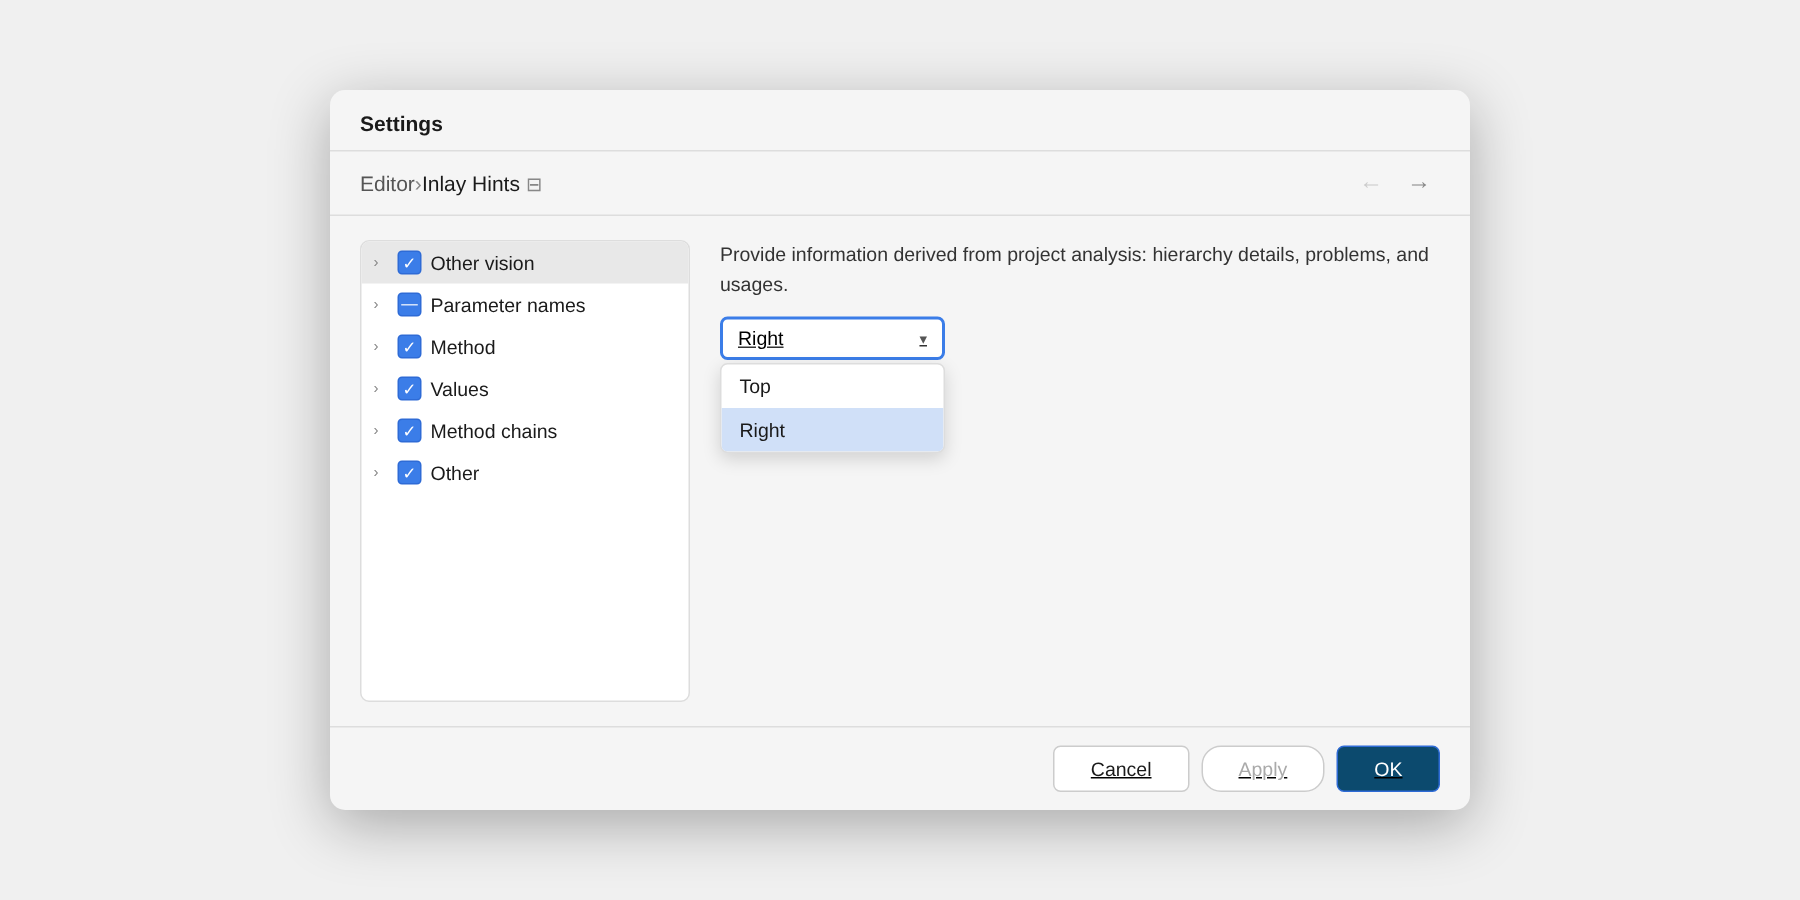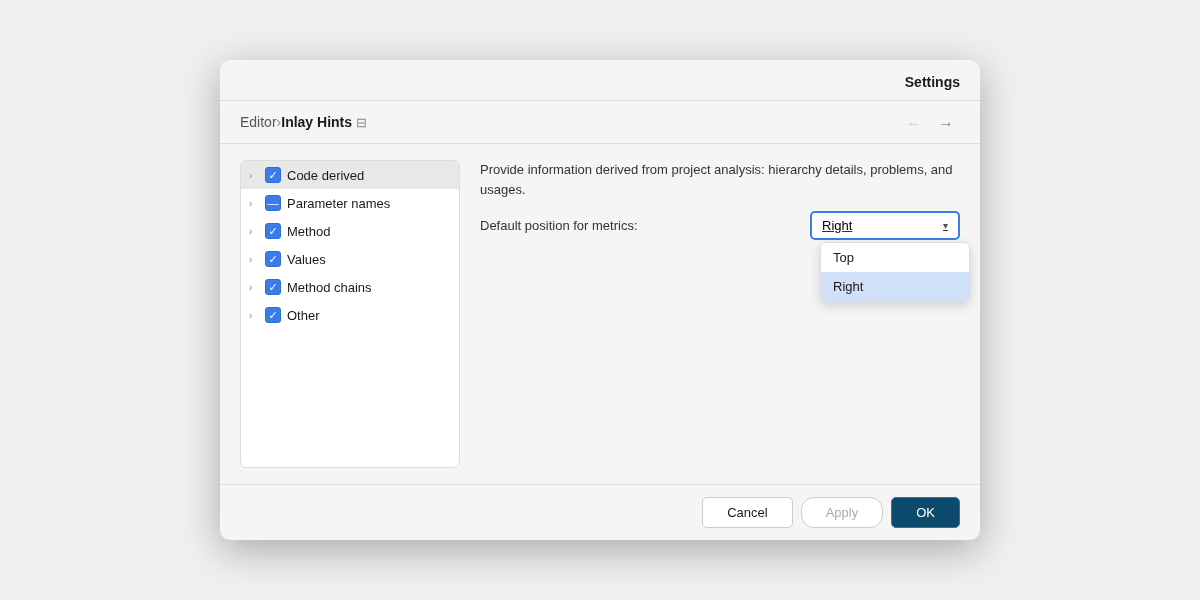--- a/index.html
+++ b/index.html
@@ -16,21 +16,21 @@
     .dialog {
       background: #f5f5f5;
       border-radius: 10px;
       box-shadow: 0 10px 40px rgba(0,0,0,0.3);
       width: 760px;
       min-height: 480px;
       display: flex;
       flex-direction: column;
     }
     .dialog-title {
-      text-align: right;
+      text-align: left;
       font-size: 14px;
       font-weight: 600;
       color: #1a1a1a;
       padding: 14px 20px 10px;
       border-bottom: 1px solid #ddd;
     }
     .dialog-breadcrumb {
       display: flex;
       align-items: center;
       justify-content: space-between;
@@ -43,21 +43,21 @@
       gap: 0;
       font-size: 14px;
     }
     .breadcrumb-editor {
       color: #555;
     }
     .breadcrumb-separator {
       color: #888;
     }
     .breadcrumb-current {
-      font-weight: 700;
+      font-weight: 400;
       color: #1a1a1a;
     }
     .breadcrumb-icon {
       color: #888;
       font-size: 13px;
       margin-left: 4px;
     }
     .breadcrumb-nav {
       display: flex;
       gap: 4px;
@@ -163,21 +163,21 @@
       cursor: pointer;
       gap: 8px;
     }
     .dropdown-arrow {
       color: #555;
       font-size: 10px;
     }
     .dropdown-menu {
       position: absolute;
       top: 100%;
-      left: 10px;
+      left: 0;
       width: 150px;
       background: white;
       border: 1px solid #ddd;
       border-radius: 5px;
       box-shadow: 0 4px 12px rgba(0,0,0,0.15);
       z-index: 100;
       margin-top: 2px;
       overflow: hidden;
     }
     .dropdown-option {
@@ -224,20 +224,21 @@
       line-height: 1;
     }
     .spinner-btn + .spinner-btn { border-top: 1px solid #ccc; }
     .dialog-footer {
       display: flex;
       justify-content: flex-end;
       align-items: center;
       padding: 12px 20px;
       border-top: 1px solid #ddd;
       gap: 8px;
+      text-decoration: underline;
     }
     .btn {
       padding: 7px 24px;
       border-radius: 5px;
       font-size: 13px;
       cursor: pointer;
       border: 1px solid #ccc;
       background: white;
       color: #1a1a1a;
     }
@@ -273,21 +274,21 @@
     </div>
   </div>
 
   <div class="dialog-body">
 
     <div class="left-panel">
 
     <div class="tree-item selected">
           <span class="tree-arrow">›</span>
           <span class="checkbox checked">✓</span>
-          <span>Code derived</span>
+          <span>Other vision</span>
         </div>
         <div class="tree-item">
           <span class="tree-arrow">›</span>
           <span class="checkbox mixed">—</span>
           <span>Parameter names</span>
         </div>
         <div class="tree-item">
           <span class="tree-arrow">›</span>
           <span class="checkbox checked">✓</span>
           <span>Method</span>
@@ -306,21 +307,20 @@
           <span class="tree-arrow">›</span>
           <span class="checkbox checked">✓</span>
           <span>Other</span>
         </div>
       </div>
 
     <div class="right-panel">
       <div class="description">Provide information derived from project analysis: hierarchy details, problems, and usages.</div>
 
       <div class="form-row">
-        <span class="form-label">Default position for metrics:</span>
         <div class="dropdown-container">
           <button class="dropdown-btn">
             <span>Right</span>
             <span class="dropdown-arrow">▾</span>
           </button>
           <div class="dropdown-menu">
             <div class="dropdown-option">Top</div>
             <div class="dropdown-option selected">Right</div>
           </div>
         </div>

